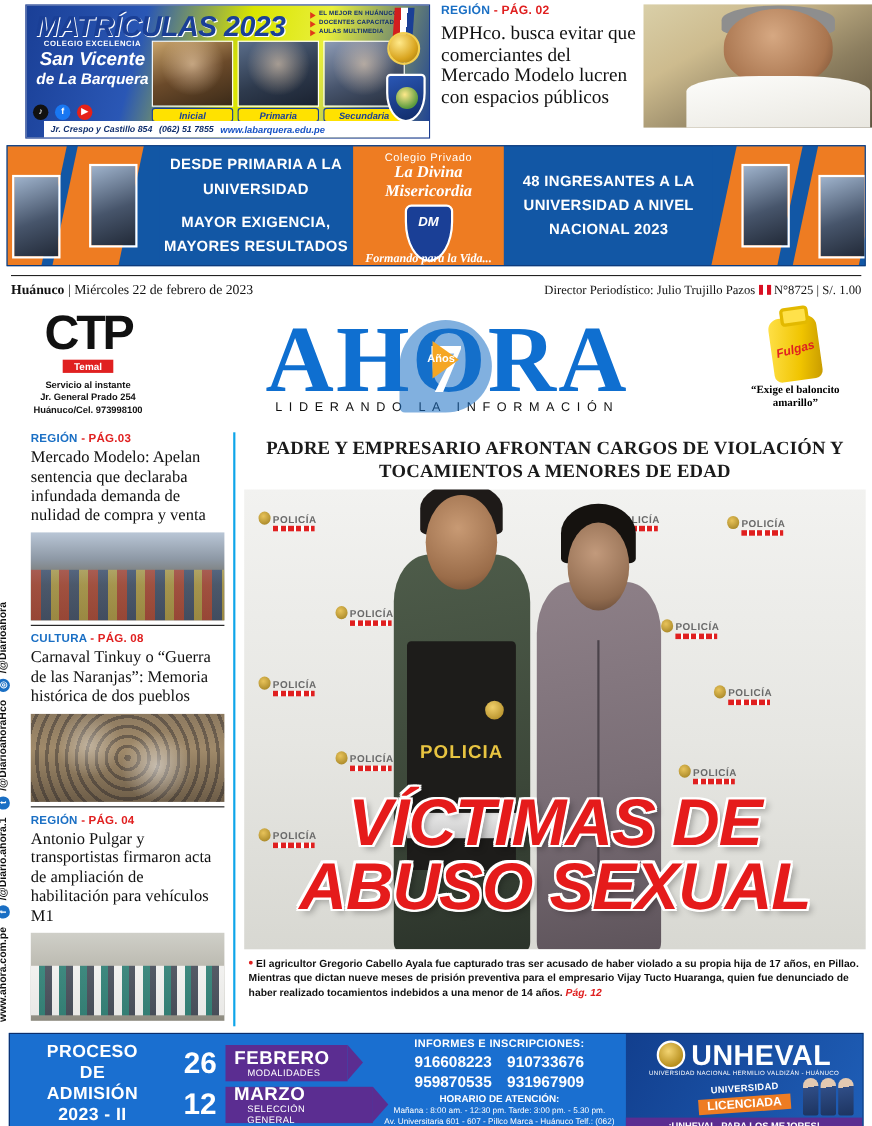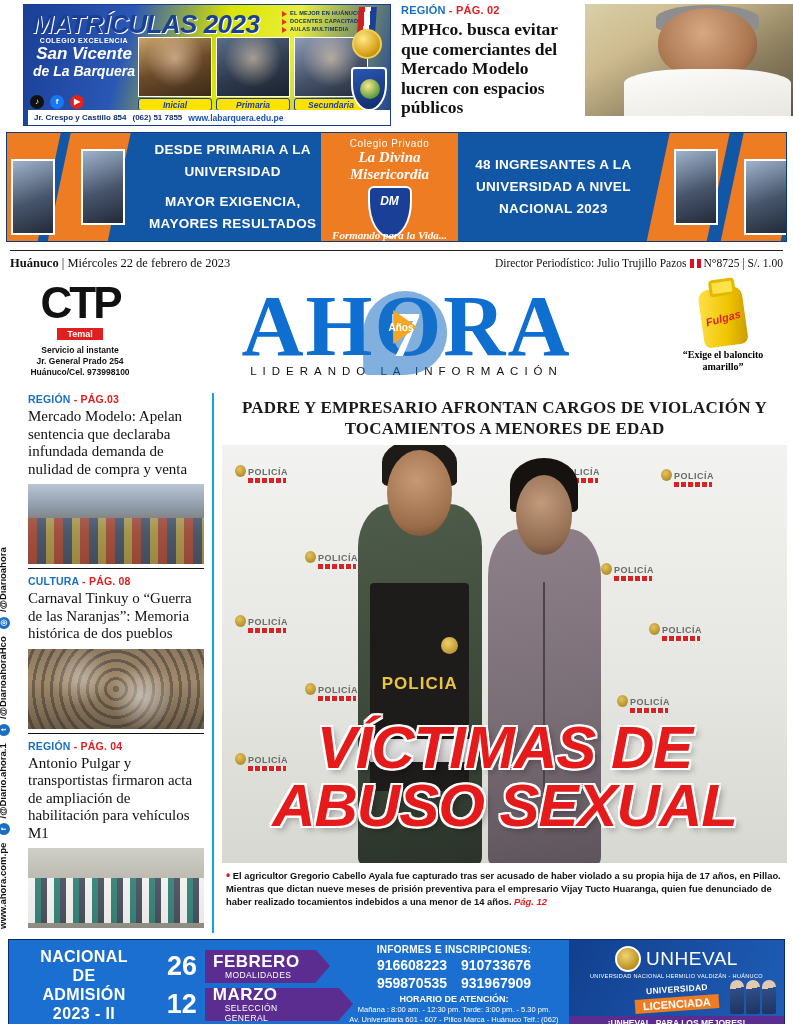--- a/index.html
+++ b/index.html
@@ -61,38 +61,38 @@
     background:radial-gradient(circle at 35% 30%, #ffe98a, #d9a520 60%, #9c7207);
     border:2px solid #f2cf52; }
   .ad-barquera .crest {
     position:absolute; right:3px; bottom:14px; width:36px; height:44px;
     background:linear-gradient(160deg,#2a57b5,#0f2a66);
     border-radius:4px 4px 50% 50%/4px 4px 60% 60%; border:2px solid #ffffff;
   }
   .crest:after{ content:""; position:absolute; left:7px; top:10px; width:20px; height:20px; border-radius:50%;
     background:radial-gradient(circle at 40% 35%, #ffe98a, #5b9b3e 70%); }
   .ad-barquera .footbar {
-    position:absolute; left:4px; bottom:0; width:100%; height:15px; background:#ffffff;
-    display:flex; align-items:center; gap:6px; padding-left:6px;
+    position:absolute; left:16px; bottom:0; width:100%; height:15px; background:#ffffff;
+    display:flex; align-items:center; gap:6px; padding-left:6px;font-style:italic;
   }
   .footbar .ftxt { font-size:8px; font-weight:bold; color:#12306e; white-space:nowrap; }
   .footbar .fweb { font-size:8.5px; font-weight:bold; color:#1652c4; white-space:nowrap; }
   .ad-barquera .socials { position:absolute; left:6px; bottom:16px; display:flex; gap:6px; }
   .soc { width:14px; height:14px; border-radius:50%; color:#fff; font-size:8px; line-height:14px; text-align:center; font-weight:bold;}
   .soc.tt{background:#111;} .soc.fb{background:#1877f2;} .soc.yt{background:#e62117;}
 
   
   .top-news { width:403px; height:122px; display:flex; gap:6px; padding-left:4px; }
   .tn-text { width:178px; }
   .kicker { font-family:"Liberation Sans",sans-serif; font-size:11px; font-weight:bold; letter-spacing:.2px;}
   .kicker .k-sec { color:#1a6fc4; }
   .kicker .k-pag { color:#e02020; }
   .tn-head {
     margin-top:4px; font-family:"Liberation Serif", serif; font-size:17.5px; line-height:19.5px;
-    color:#111; font-weight:bold;
+    color:#111; font-weight:normal;
   }
   .tn-photo { flex:1; height:112px; position:relative; overflow:hidden;
     background:linear-gradient(150deg,#d9cfa8 0%, #cdbb8e 30%, #8d7f60 65%, #5c513c 100%); }
   .tn-photo .face { position:absolute; left:34%; top:4%; width:46%; height:62%; border-radius:50% 50% 45% 45%;
     background:radial-gradient(circle at 45% 35%, #d6a882, #a9754f 70%, #6e4a30); }
   .tn-photo .hair { position:absolute; left:33%; top:1%; width:48%; height:24%; border-radius:50% 50% 20% 20%;
     background:#8e8e8e; }
   .tn-photo .shirt { position:absolute; left:18%; top:58%; width:78%; height:45%;
     background:linear-gradient(170deg,#fdfdfb,#e8e6df); border-radius:40% 40% 0 0 / 28% 28% 0 0;}
 
@@ -240,21 +240,21 @@
   .ba-pill .m2 { font-size:8.5px; letter-spacing:.4px;margin-left:12px; }
   .ba-mid { width:230px; color:#fff; text-align:center; padding-top:4px; }
   .ba-mid .t1 { font-size:10px; font-weight:bold; letter-spacing:.3px; }
   .ba-phones { display:flex; justify-content:center; gap:14px; font-size:14px; font-weight:bold; margin-top:2px;}
   .ba-mid .t2 { font-size:9px; font-weight:bold; margin-top:3px; }
   .ba-mid .t3 { font-size:7.5px; margin-top:1px; }
   .ba-right { flex:1; background:linear-gradient(120deg,#123f8e,#1f5fb8); position:relative; text-align:center; }
   .ba-right .un-row { display:flex; align-items:center; justify-content:center; gap:5px; margin-top:6px;}
   .ba-right .seal { width:26px; height:26px; border-radius:50%;
     background:radial-gradient(circle at 40% 35%,#f3d472,#b8901f 70%); border:2px solid #fff;}
-  .ba-right .unheval { font-size:19px; font-weight:normal; color:#fff; letter-spacing:.5px; line-height:26px;}
+  .ba-right .unheval { font-size:26px; font-weight:bold; color:#fff; letter-spacing:.5px; line-height:26px;}
   .ba-right .unsub { font-size:5.6px; color:#fff; letter-spacing:.3px; margin-top:1px;}
   .ba-right .lic { display:inline-block; margin-top:5px; }
   .ba-right .lic .l1 { font-size:8.5px; color:#fff; font-weight:bold; transform:rotate(-4deg); letter-spacing:.3px;}
   .ba-right .lic .l2 { font-size:11px; color:#fff; font-weight:bold; background:#ee7c22; padding:1px 8px;
     display:inline-block; transform:rotate(-4deg); }
   .ba-right .foot { position:absolute; left:0; right:0; bottom:0; background:#5b2d91; color:#fff;
     font-size:8.5px; font-weight:bold; padding:2px 0; }
   .ba-right .students { position:absolute; right:8px; bottom:16px; display:flex; gap:2px;}
   .ba-right .students i { display:block; width:14px; height:34px; border-radius:7px 7px 2px 2px;
     background:linear-gradient(170deg,#e3c9b1 0%,#e3c9b1 26%,#2f4d86 26%,#1d3460 100%);}
@@ -481,21 +481,21 @@
         <span class="dot">•</span>
         <span>El agricultor Gregorio Cabello Ayala fue capturado tras ser acusado de haber violado a su propia hija de 17 años, en Pillao. Mientras que dictan nueve meses de prisión preventiva para el empresario Vijay Tucto Huaranga, quien fue denunciado de haber realizado tocamientos indebidos a una menor de 14 años.</span>
         <span class="pg">Pág. 12</span>
       </div>
     </div>
   </div>
 
   <div class="bottom-ad">
     <div class="ba-left">
       <div class="ba-proceso">
-        <div>NACIONAL</div>
+        <div>PROCESO</div>
         <div>DE</div>
         <div>ADMISIÓN</div>
         <div>2023 - II</div>
       </div>
       <div class="ba-dates">
         <div class="ba-row">
           <div class="ba-num">26</div>
           <div class="ba-pill">
             <div class="m1">FEBRERO</div>
             <div class="m2">MODALIDADES</div>

